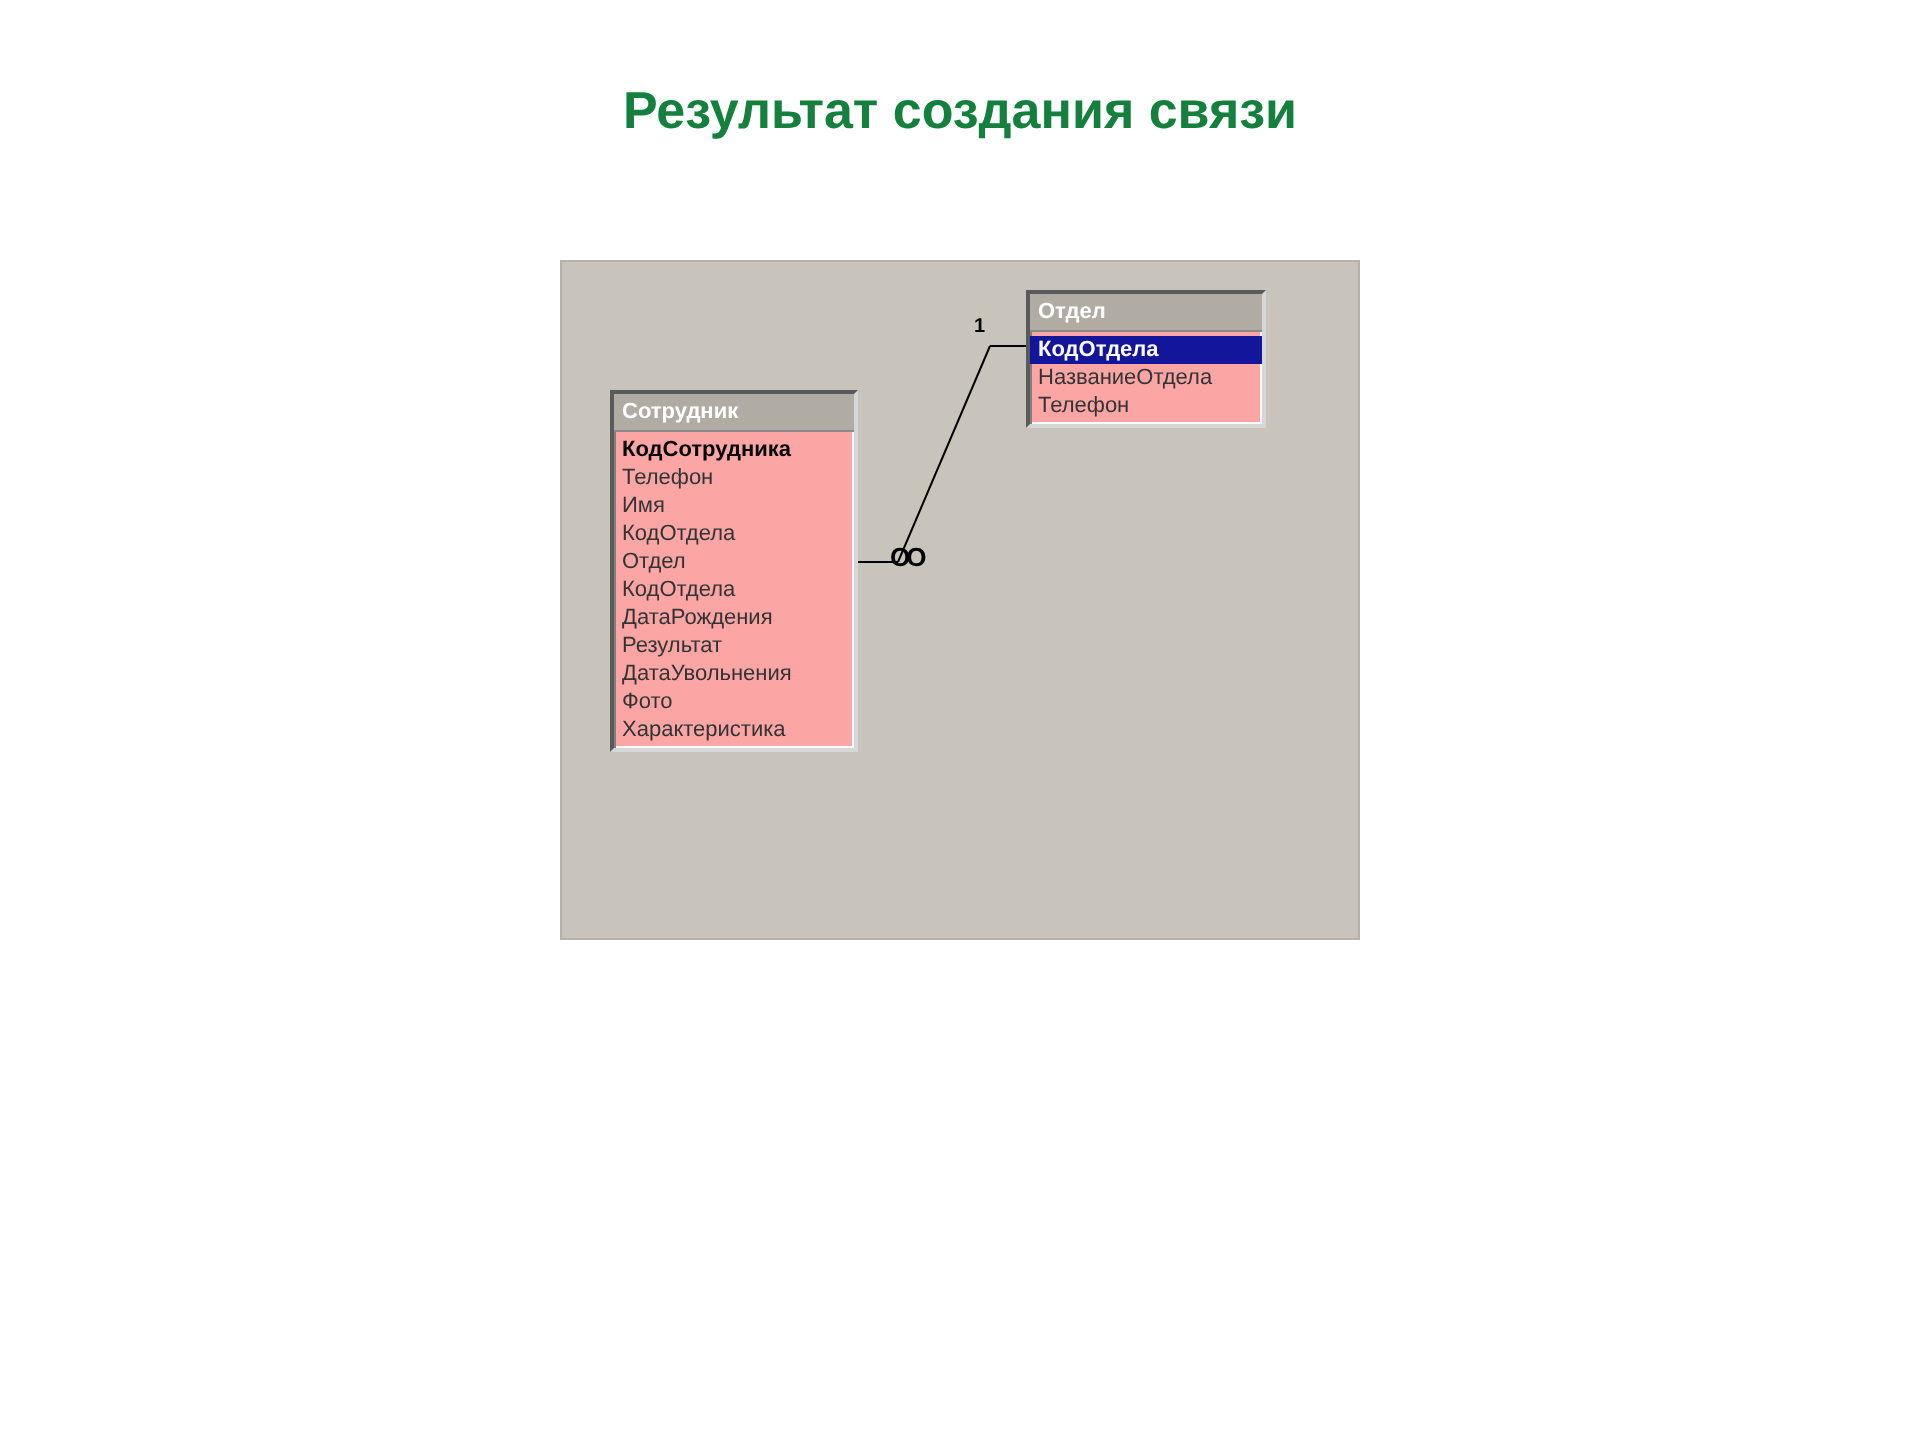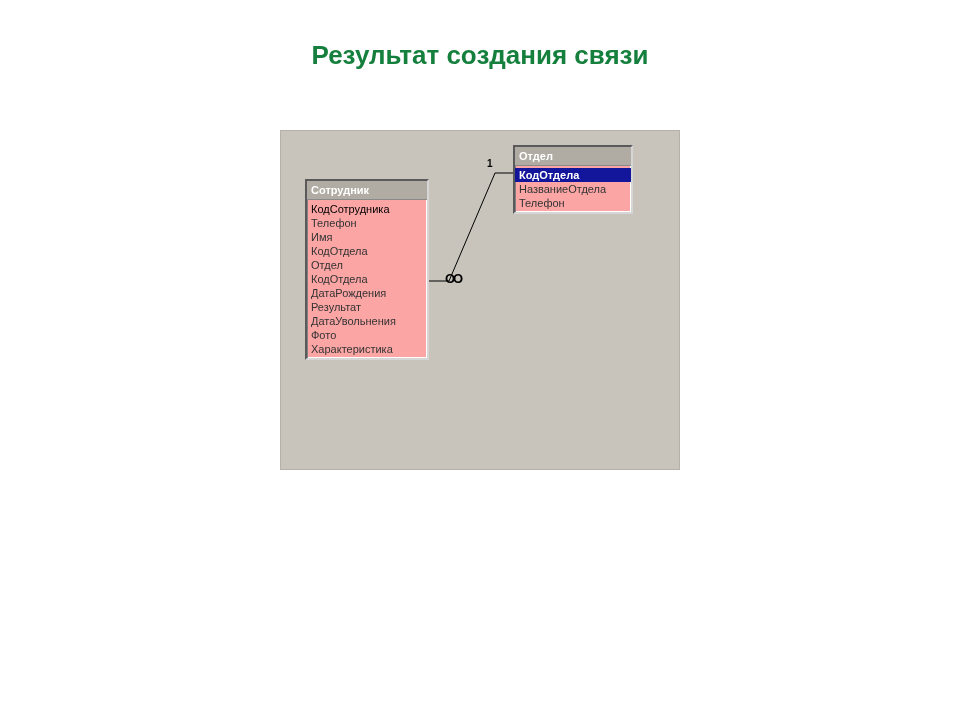--- a/index.html
+++ b/index.html
@@ -53,29 +53,29 @@
       padding: 2px 0;
     }
     .field {
       font-size: 11px;
       color: #333;
       padding: 1px 4px;
       white-space: nowrap;
       overflow: hidden;
     }
     .field.pk {
-      font-weight: normal;
+      font-weight: bold;
       color: #000;
     }
     .field.selected {
       background: #13169a;
       color: #ffffff;
       font-weight: bold;
     }
-    #t1 { left: 24px; top: 48px; width: 124px; }
+    #t1 { left: 24px; top: 64px; width: 124px; }
     #t2 { left: 232px; top: 14px; width: 120px; }
     .rel-line {
       position: absolute;
       pointer-events: none;
     }
     .rel-label {
       position: absolute;
       font-size: 10px;
       font-weight: bold;
       color: #000;

